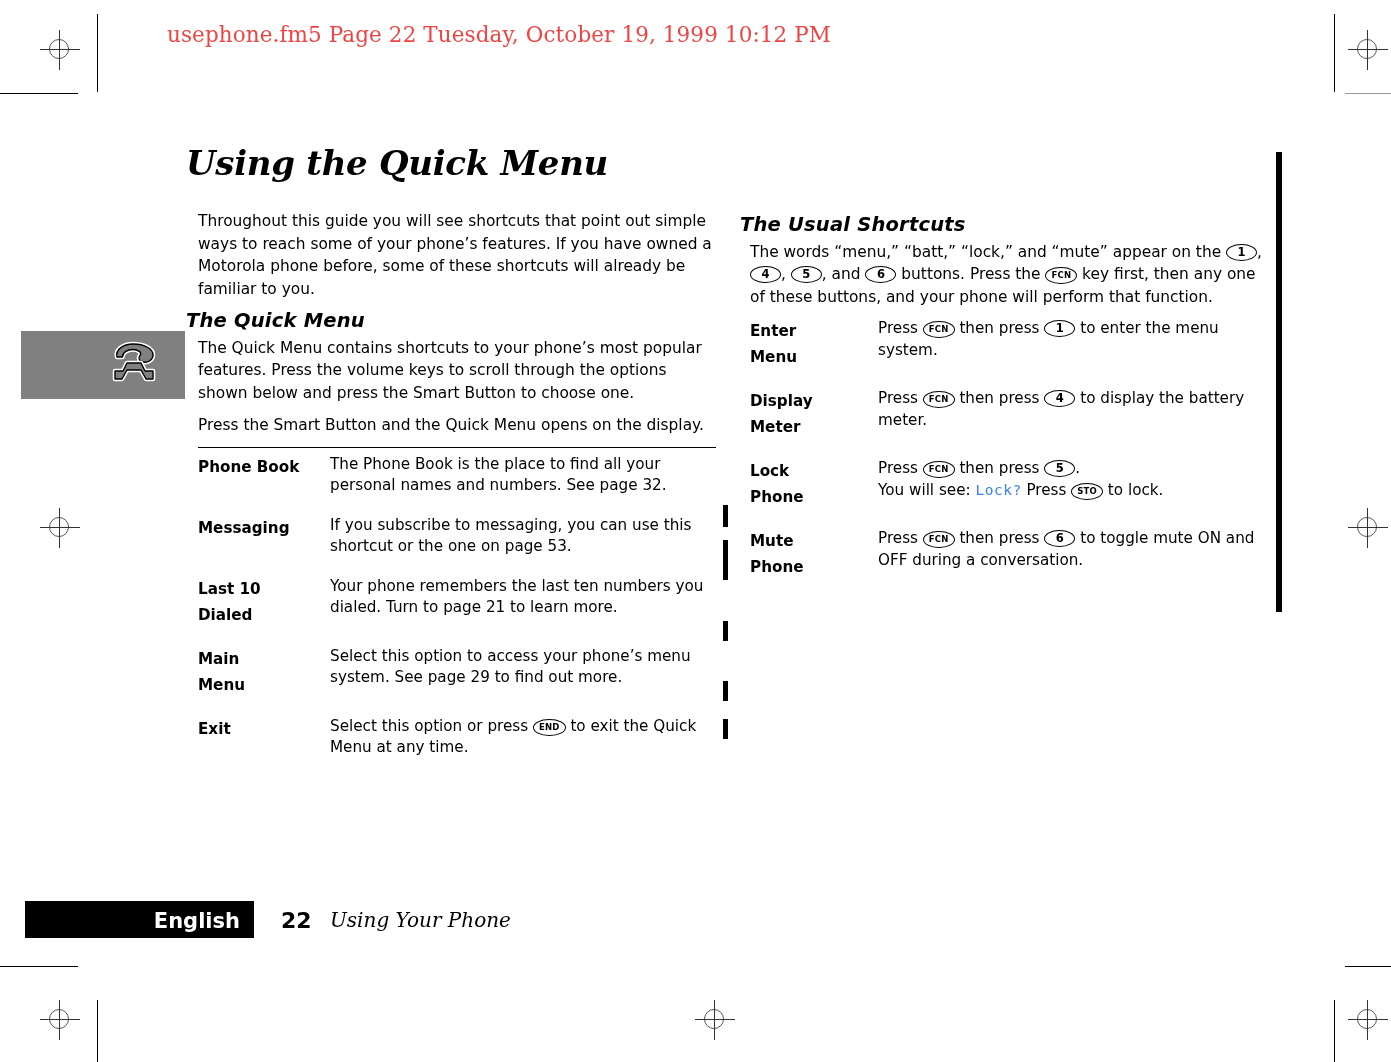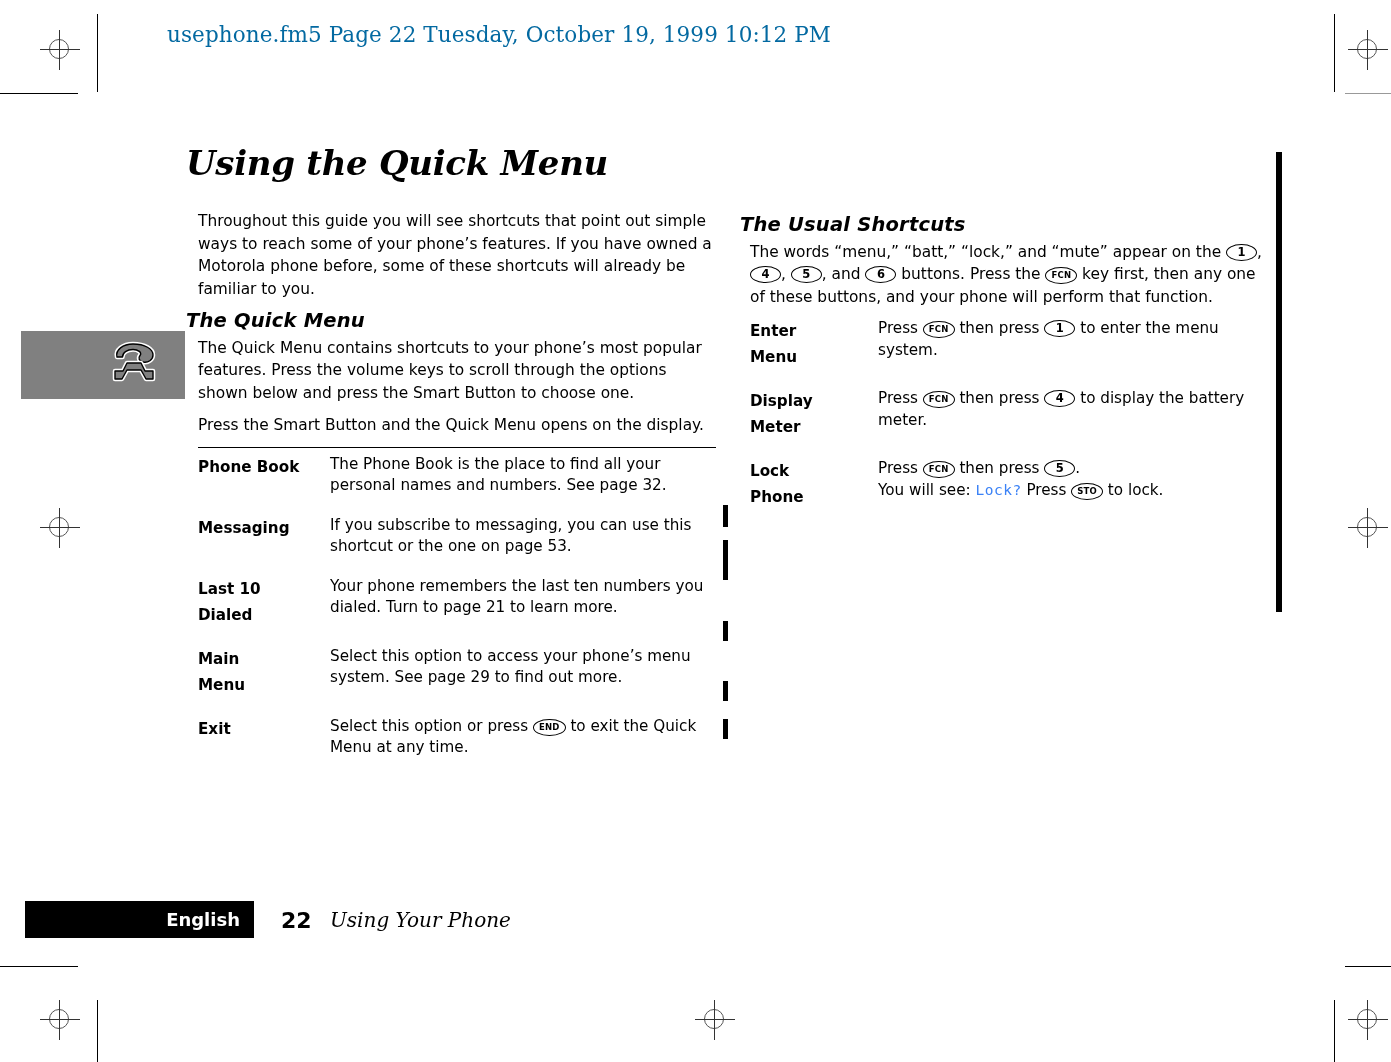--- a/index.html
+++ b/index.html
@@ -48,21 +48,21 @@
 
   
   .doc-header {
     position: absolute;
     left: 167px;
     top: 22px;
     font-family: "DejaVu Serif", serif;
     font-size: 21.5px;
     letter-spacing: 0.1px;
     white-space: nowrap;
-    color: #0369a1;
+    color: #ef4444;
   }
 
   
   .page-title {
     position: absolute;
     left: 186px;
     top: 143px;
     font-family: "DejaVu Serif", serif;
     font-weight: bold;
     font-style: italic;
@@ -184,21 +184,21 @@
     height: 37px;
     background: #000000;
   }
   .footer-lang {
     position: absolute;
     right: 14px;
     top: 8px;
     color: #ffffff;
     font-family: "DejaVu Sans", sans-serif;
     font-weight: bold;
-    font-size: 18px;
+    font-size: 21px;
   }
   .footer-page {
     position: absolute;
     left: 281px;
     top: 908px;
     font-family: "DejaVu Sans", sans-serif;
     font-weight: bold;
     font-size: 22px;
   }
   .footer-section {
@@ -324,20 +324,25 @@
       <tr>
         <td class="term">Display
 Meter</td>
         <td class="desc"><span>Press </span><span class="key small">FCN</span><span> then press </span><span class="key">4</span><span> to display the battery meter.</span></td>
       </tr>
       <tr>
         <td class="term">Lock
 Phone</td>
         <td class="desc"><span>Press </span><span class="key small">FCN</span><span> then press </span><span class="key">5</span><span>.</span><br><span>You will see: </span><span class="lcd">Lock?</span><span> Press </span><span class="key small">STO</span><span> to lock.</span></td>
       </tr>
+      <tr>
+        <td class="term">Mute
+Phone</td>
+        <td class="desc"><span>Press </span><span class="key small">FCN</span><span> then press </span><span class="key">6</span><span> to toggle mute ON and OFF during a conversation.</span></td>
+      </tr>
     </tbody>
   </table>
 </div>
 
 <div class="changebar" style="left:723px; top:505px; height:22px;"></div>
 <div class="changebar" style="left:723px; top:540px; height:40px;"></div>
 <div class="changebar" style="left:723px; top:621px; height:20px;"></div>
 <div class="changebar" style="left:723px; top:681px; height:20px;"></div>
 <div class="changebar" style="left:723px; top:719px; height:20px;"></div>
 <div class="changebar tall" style="left:1276px; top:152px; height:460px;"></div>

